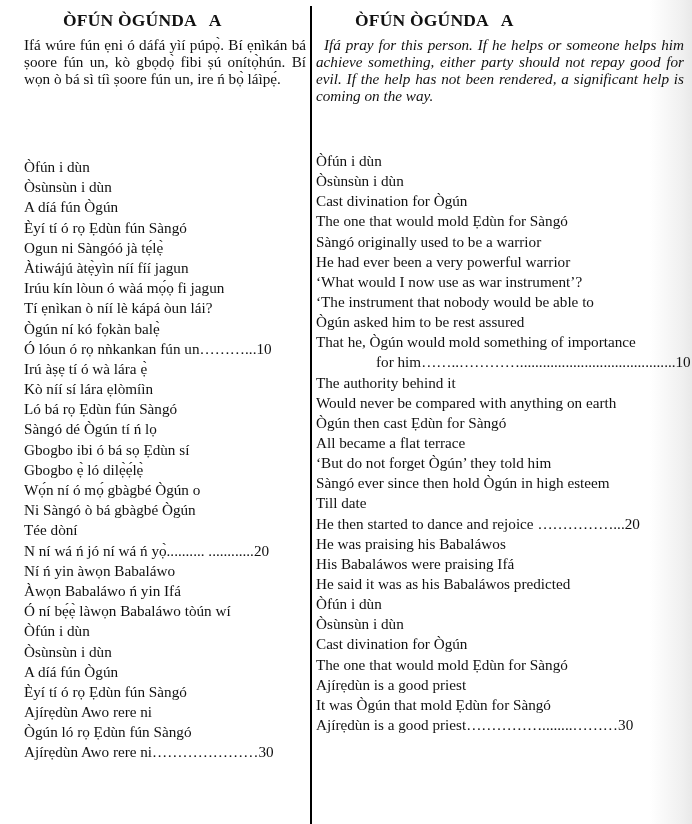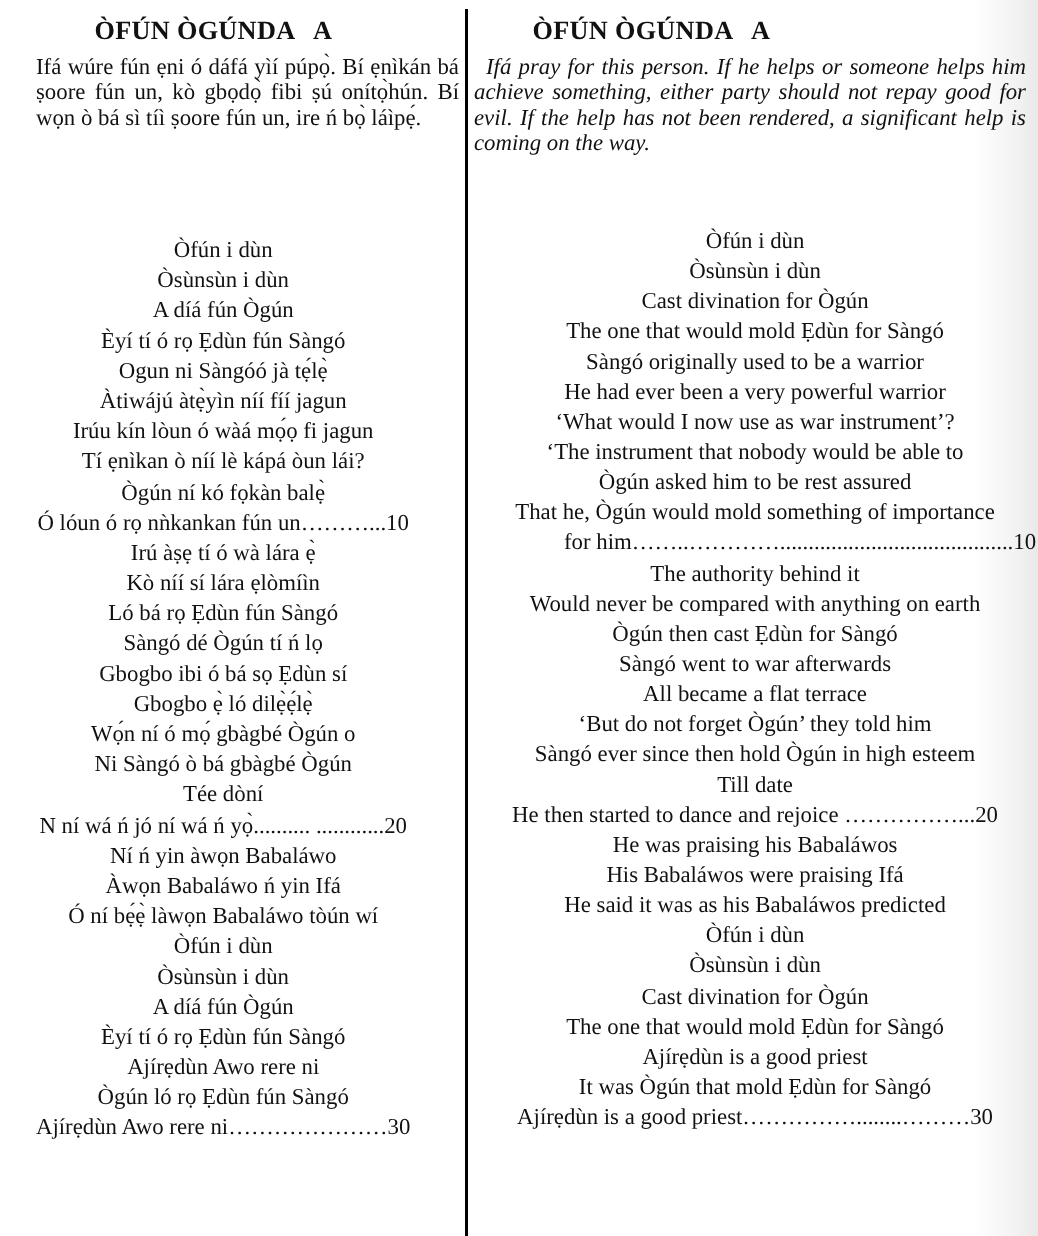--- a/index.html
+++ b/index.html
@@ -23,21 +23,21 @@
     white-space: pre;
     margin-left: 39px;
   }
   .intro {
     position: absolute; top: 36px;
     font-size: 15.2px; line-height: 17px;
     text-align: justify; text-align-last: left;
   }
   .col-left .intro { width: 282px; }
   .col-right .intro { width: 368px; text-indent: 8px; font-style: italic; }
-  .verses { position: absolute; text-align: center; }
+  .verses { position: absolute; }
   .col-left .verses { top: 157px; }
   .col-right .verses { top: 151px; }
   .line {
     font-size: 15.2px; white-space: nowrap; height: 20.2px; line-height: 20.2px;
   }
   .col-right .line { height: 20.15px; line-height: 20.15px; }
   .line.indent { padding-left: 60px; }
 </style>
 </head>
 <body>
@@ -92,21 +92,20 @@
     <div class="line">Sàngó originally used to be a warrior</div>
     <div class="line">He had ever been a very powerful warrior</div>
     <div class="line">‘What would I now use as war instrument’?</div>
     <div class="line">‘The instrument that nobody would be able to</div>
     <div class="line">Ògún asked him to be rest assured</div>
     <div class="line">That he, Ògún would mold something of importance</div>
     <div class="line indent">for him……..………….........................................10</div>
     <div class="line">The authority behind it</div>
     <div class="line">Would never be compared with anything on earth</div>
     <div class="line">Ògún then cast Ẹdùn for Sàngó</div>
-    <div class="line">Sàngó went to war afterwards</div>
     <div class="line">All became a flat terrace</div>
     <div class="line">‘But do not forget Ògún’ they told him</div>
     <div class="line">Sàngó ever since then hold Ògún in high esteem</div>
     <div class="line">Till date</div>
     <div class="line">He then started to dance and rejoice  ……………...20</div>
     <div class="line">He was praising his Babaláwos</div>
     <div class="line">His Babaláwos were praising Ifá</div>
     <div class="line">He said it was as his Babaláwos predicted</div>
     <div class="line">Òfún i dùn</div>
     <div class="line">Òsùnsùn i dùn</div>

